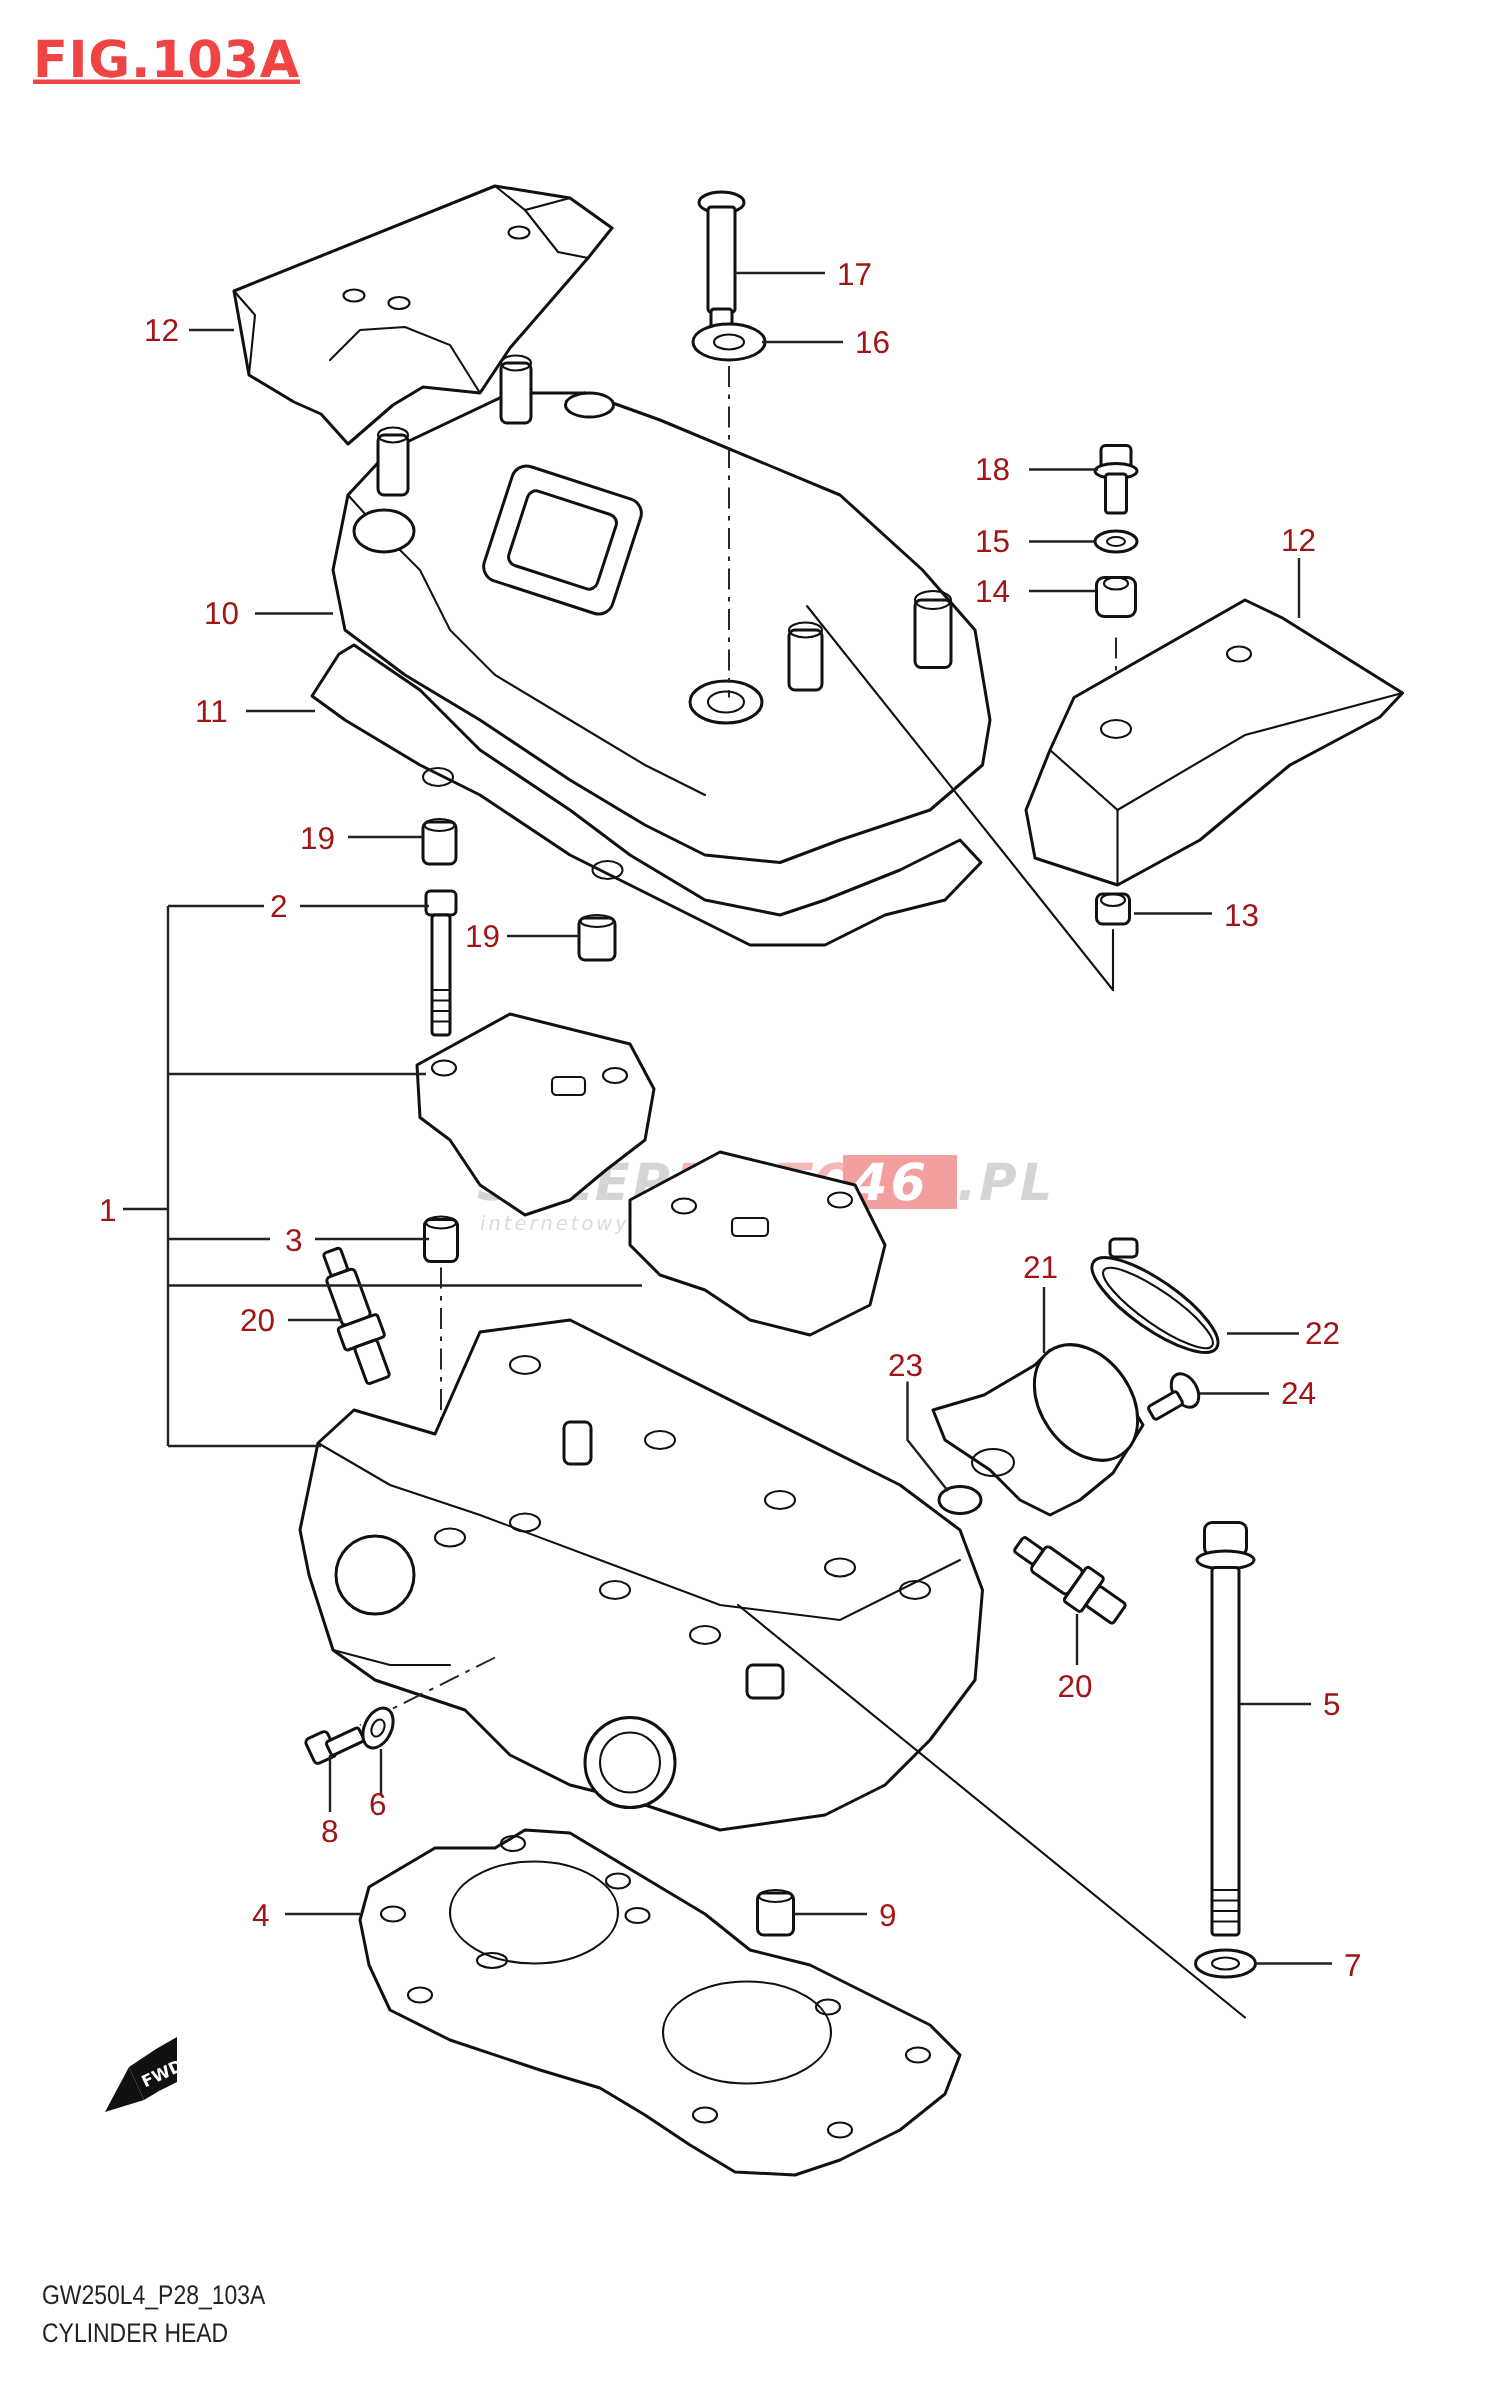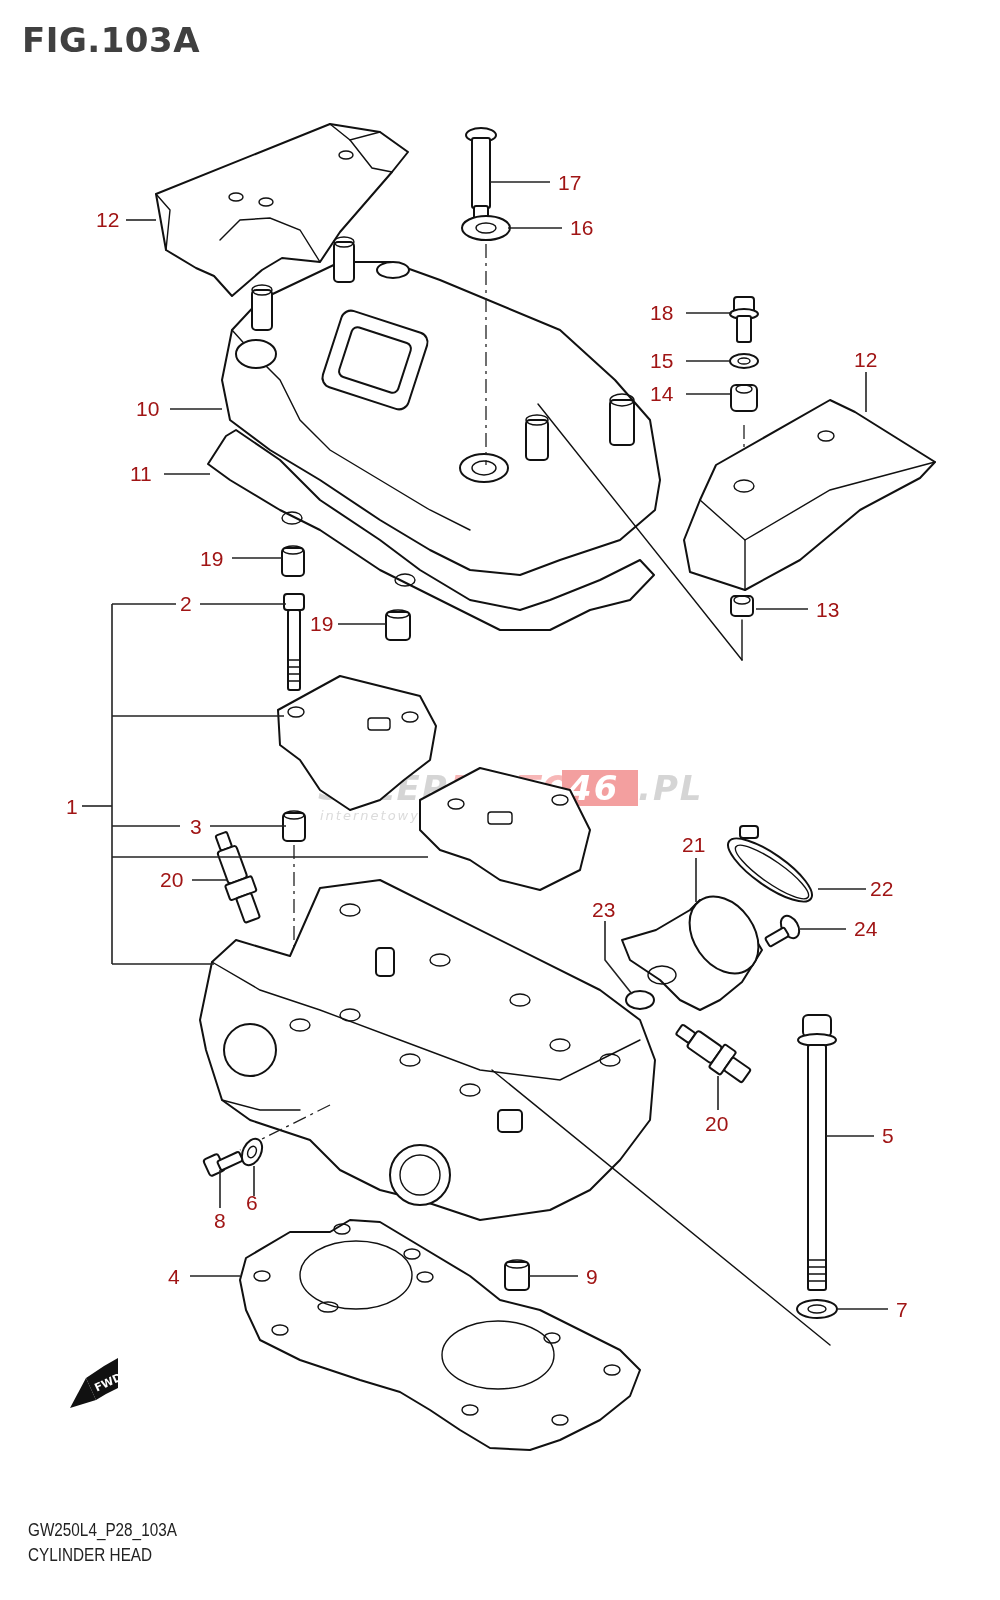--- a/index.html
+++ b/index.html
@@ -1,17 +1,17 @@
 <!DOCTYPE html>
 <html><head>
 <meta charset="utf-8">
 <style>
   html,body{margin:0;padding:0;background:#ffffff;}
   body{width:1000px;height:1600px;position:relative;overflow:hidden;font-family:"DejaVu Sans",sans-serif;}
-  #fig-title{position:absolute;left:22px;top:20px;font-family:"DejaVu Sans",sans-serif;font-weight:bold;font-size:34px;color:#404040;letter-spacing:0.5px;}
+  #fig-title{position:absolute;left:22px;top:20px;font-family:"DejaVu Sans",sans-serif;font-weight:bold;font-size:34px;color:#ef4444;letter-spacing:0.5px;text-decoration:underline;}
   #diagram{position:absolute;left:0;top:0;}
   .callout{font-family:"Liberation Sans",sans-serif;font-size:21px;fill:#a01515;}
   .lead{stroke:#222;stroke-width:1.6;fill:none;}
   .part{stroke:#111;stroke-width:2;fill:#fff;stroke-linejoin:round;stroke-linecap:round;}
   .thin{stroke:#111;stroke-width:1.4;fill:none;stroke-linecap:round;}
   .dash{stroke:#222;stroke-width:1.3;fill:none;stroke-dasharray:14 5 3 5;}
   .wm{font-family:"DejaVu Sans",sans-serif;font-weight:bold;font-style:italic;font-size:34px;letter-spacing:2px;}
   .wm-sub{font-family:"DejaVu Sans",sans-serif;font-style:italic;font-size:13px;fill:#cfcfcf;letter-spacing:2px;}
   #footer{position:absolute;left:28px;top:1518px;font-family:"Liberation Sans",sans-serif;color:#222;font-size:18px;line-height:25px;transform:scaleX(0.85);transform-origin:left top;}
 </style>

